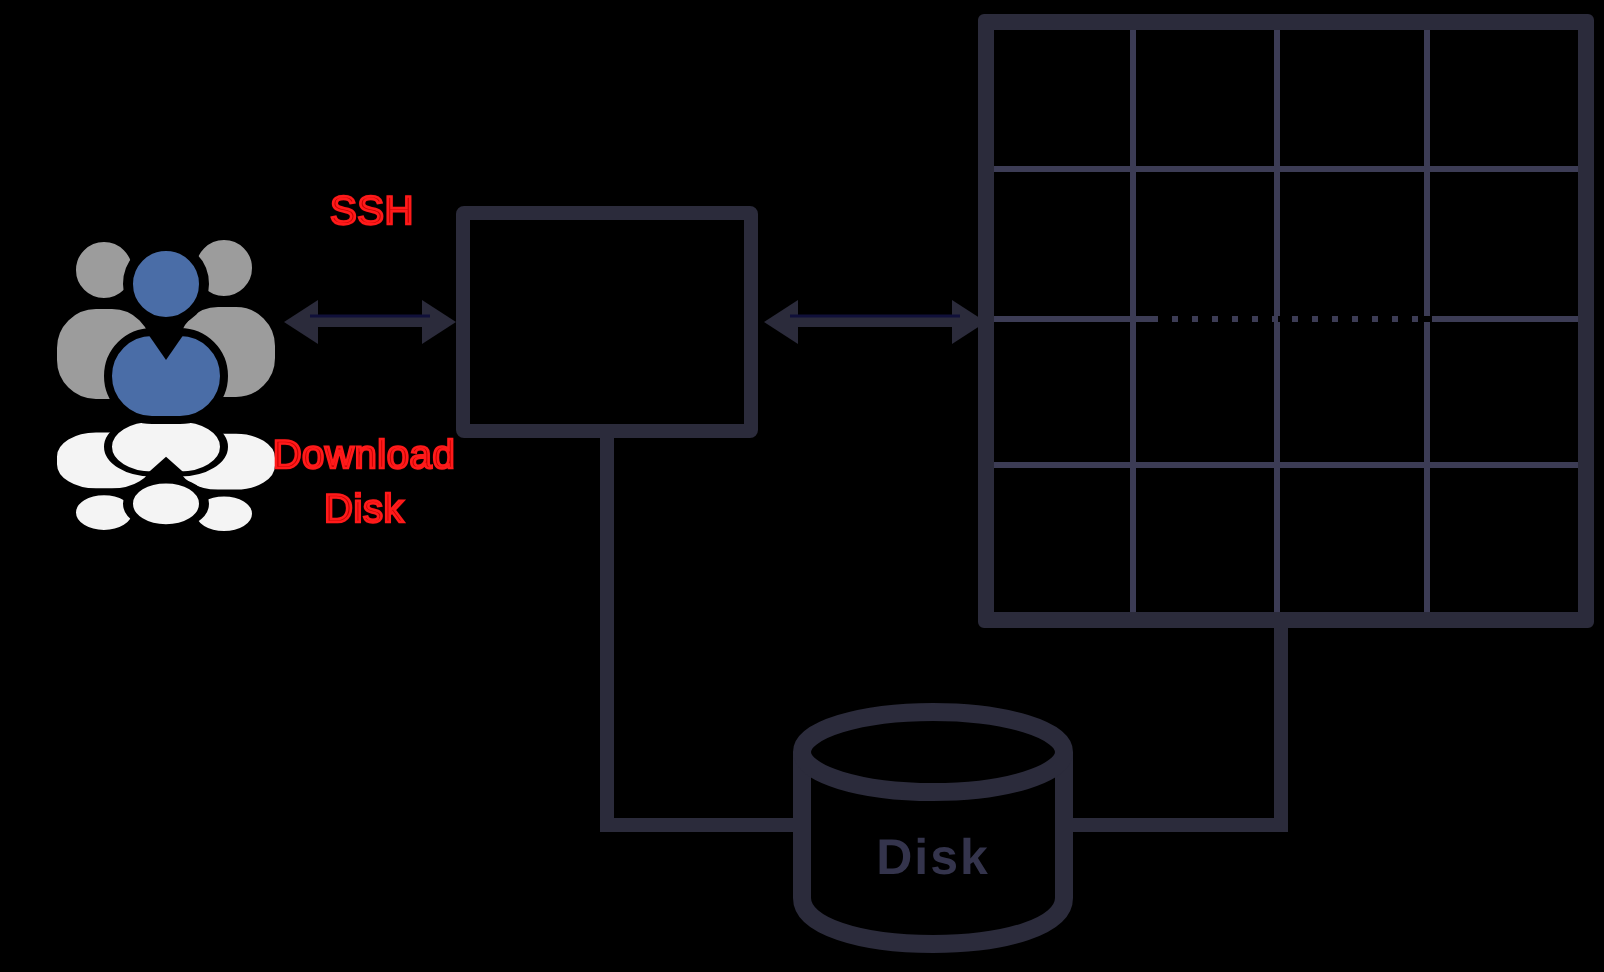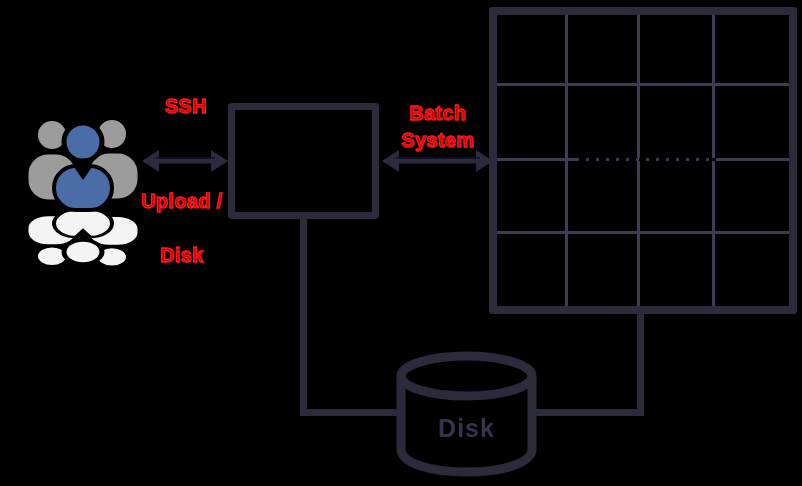--- a/index.html
+++ b/index.html
@@ -15,21 +15,21 @@
   }
   html,body{margin:0;padding:0;}
   body{font-family:"Liberation Sans",sans-serif;background:#000;}
   .stage{
     position:relative;width:802px;height:486px;overflow:hidden;
     background:var(--background);
   }
   .abs{position:absolute;}
   .red-label{
     position:absolute;
-    font-weight:bold;
+    font-weight:normal;
     font-size:20px;
     line-height:27px;
     text-align:center;
     color:var(--red-label-fill);
     -webkit-text-stroke:1.3px var(--red-label-stroke);
     text-shadow:0 0 1px var(--red-label-stroke);
     letter-spacing:.3px;
     white-space:nowrap;
   }
   .box{
@@ -90,31 +90,27 @@
   </div>
 
   <svg class="abs" style="left:141px;top:148px;" width="88" height="26" viewBox="0 0 88 26">
     <rect x="12" y="10.5" width="64" height="5" fill="var(--outline)"></rect>
     <polygon points="1,13 18,2 18,24" fill="var(--outline)"></polygon>
     <polygon points="87,13 70,2 70,24" fill="var(--outline)"></polygon>
     <line x1="14" y1="10" x2="74" y2="10" stroke="#10103a" stroke-width="1.5"></line>
   </svg>
 
   <div class="red-label" style="left:114px;top:188px;width:136px;">
-    <span>Upload /</span><br>
     <br>
+    <span>Download</span><br>
     <span>Disk</span>
   </div>
 
   <div class="box" style="left:228px;top:103px;width:151px;height:116px;"></div>
 
-  <div class="red-label" style="left:379px;top:100px;width:118px;">
-    <span>Batch</span><br>
-    <span>System</span>
-  </div>
 
   <svg class="abs" style="left:381px;top:148px;" width="113" height="26" viewBox="0 0 113 26">
     <rect x="12" y="10.5" width="89" height="5" fill="var(--outline)"></rect>
     <polygon points="1,13 18,2 18,24" fill="var(--outline)"></polygon>
     <polygon points="112,13 95,2 95,24" fill="var(--outline)"></polygon>
     <line x1="14" y1="10" x2="99" y2="10" stroke="#10103a" stroke-width="1.5"></line>
   </svg>
 
   <div class="grid" style="left:489px;top:7px;width:308px;height:307px;">
     <div class="vline" style="left:calc(25% - 5px);"></div>

